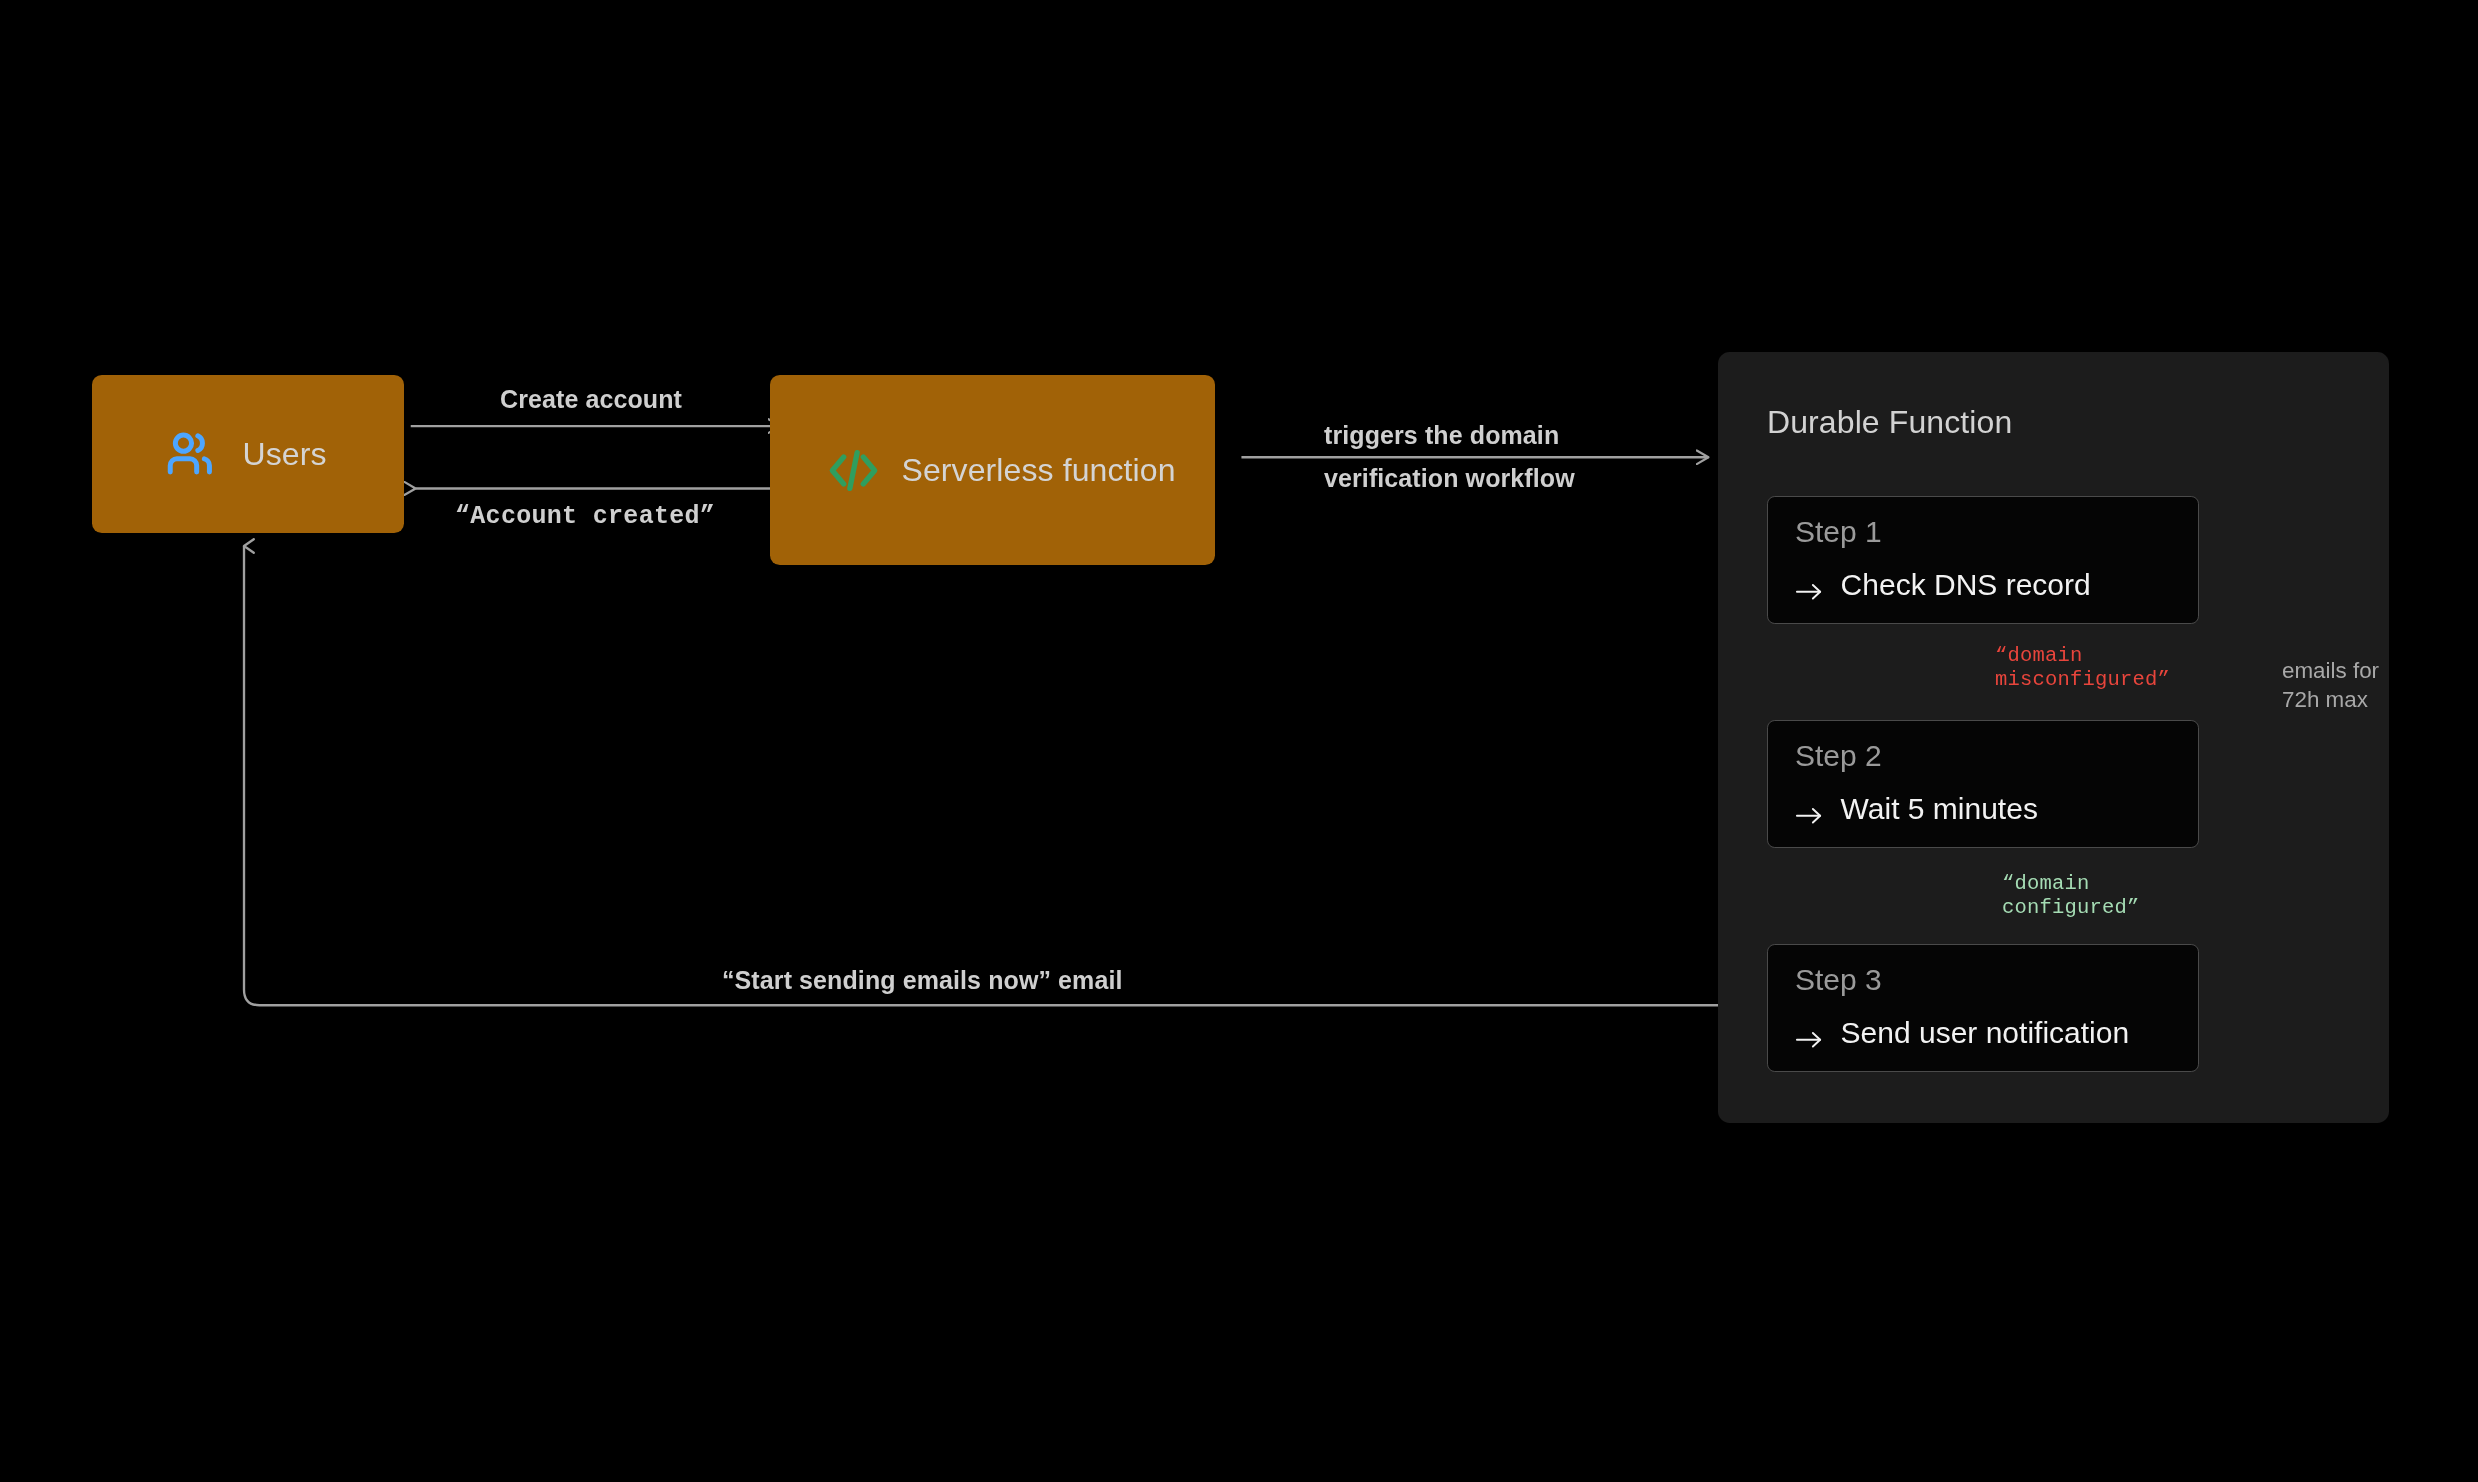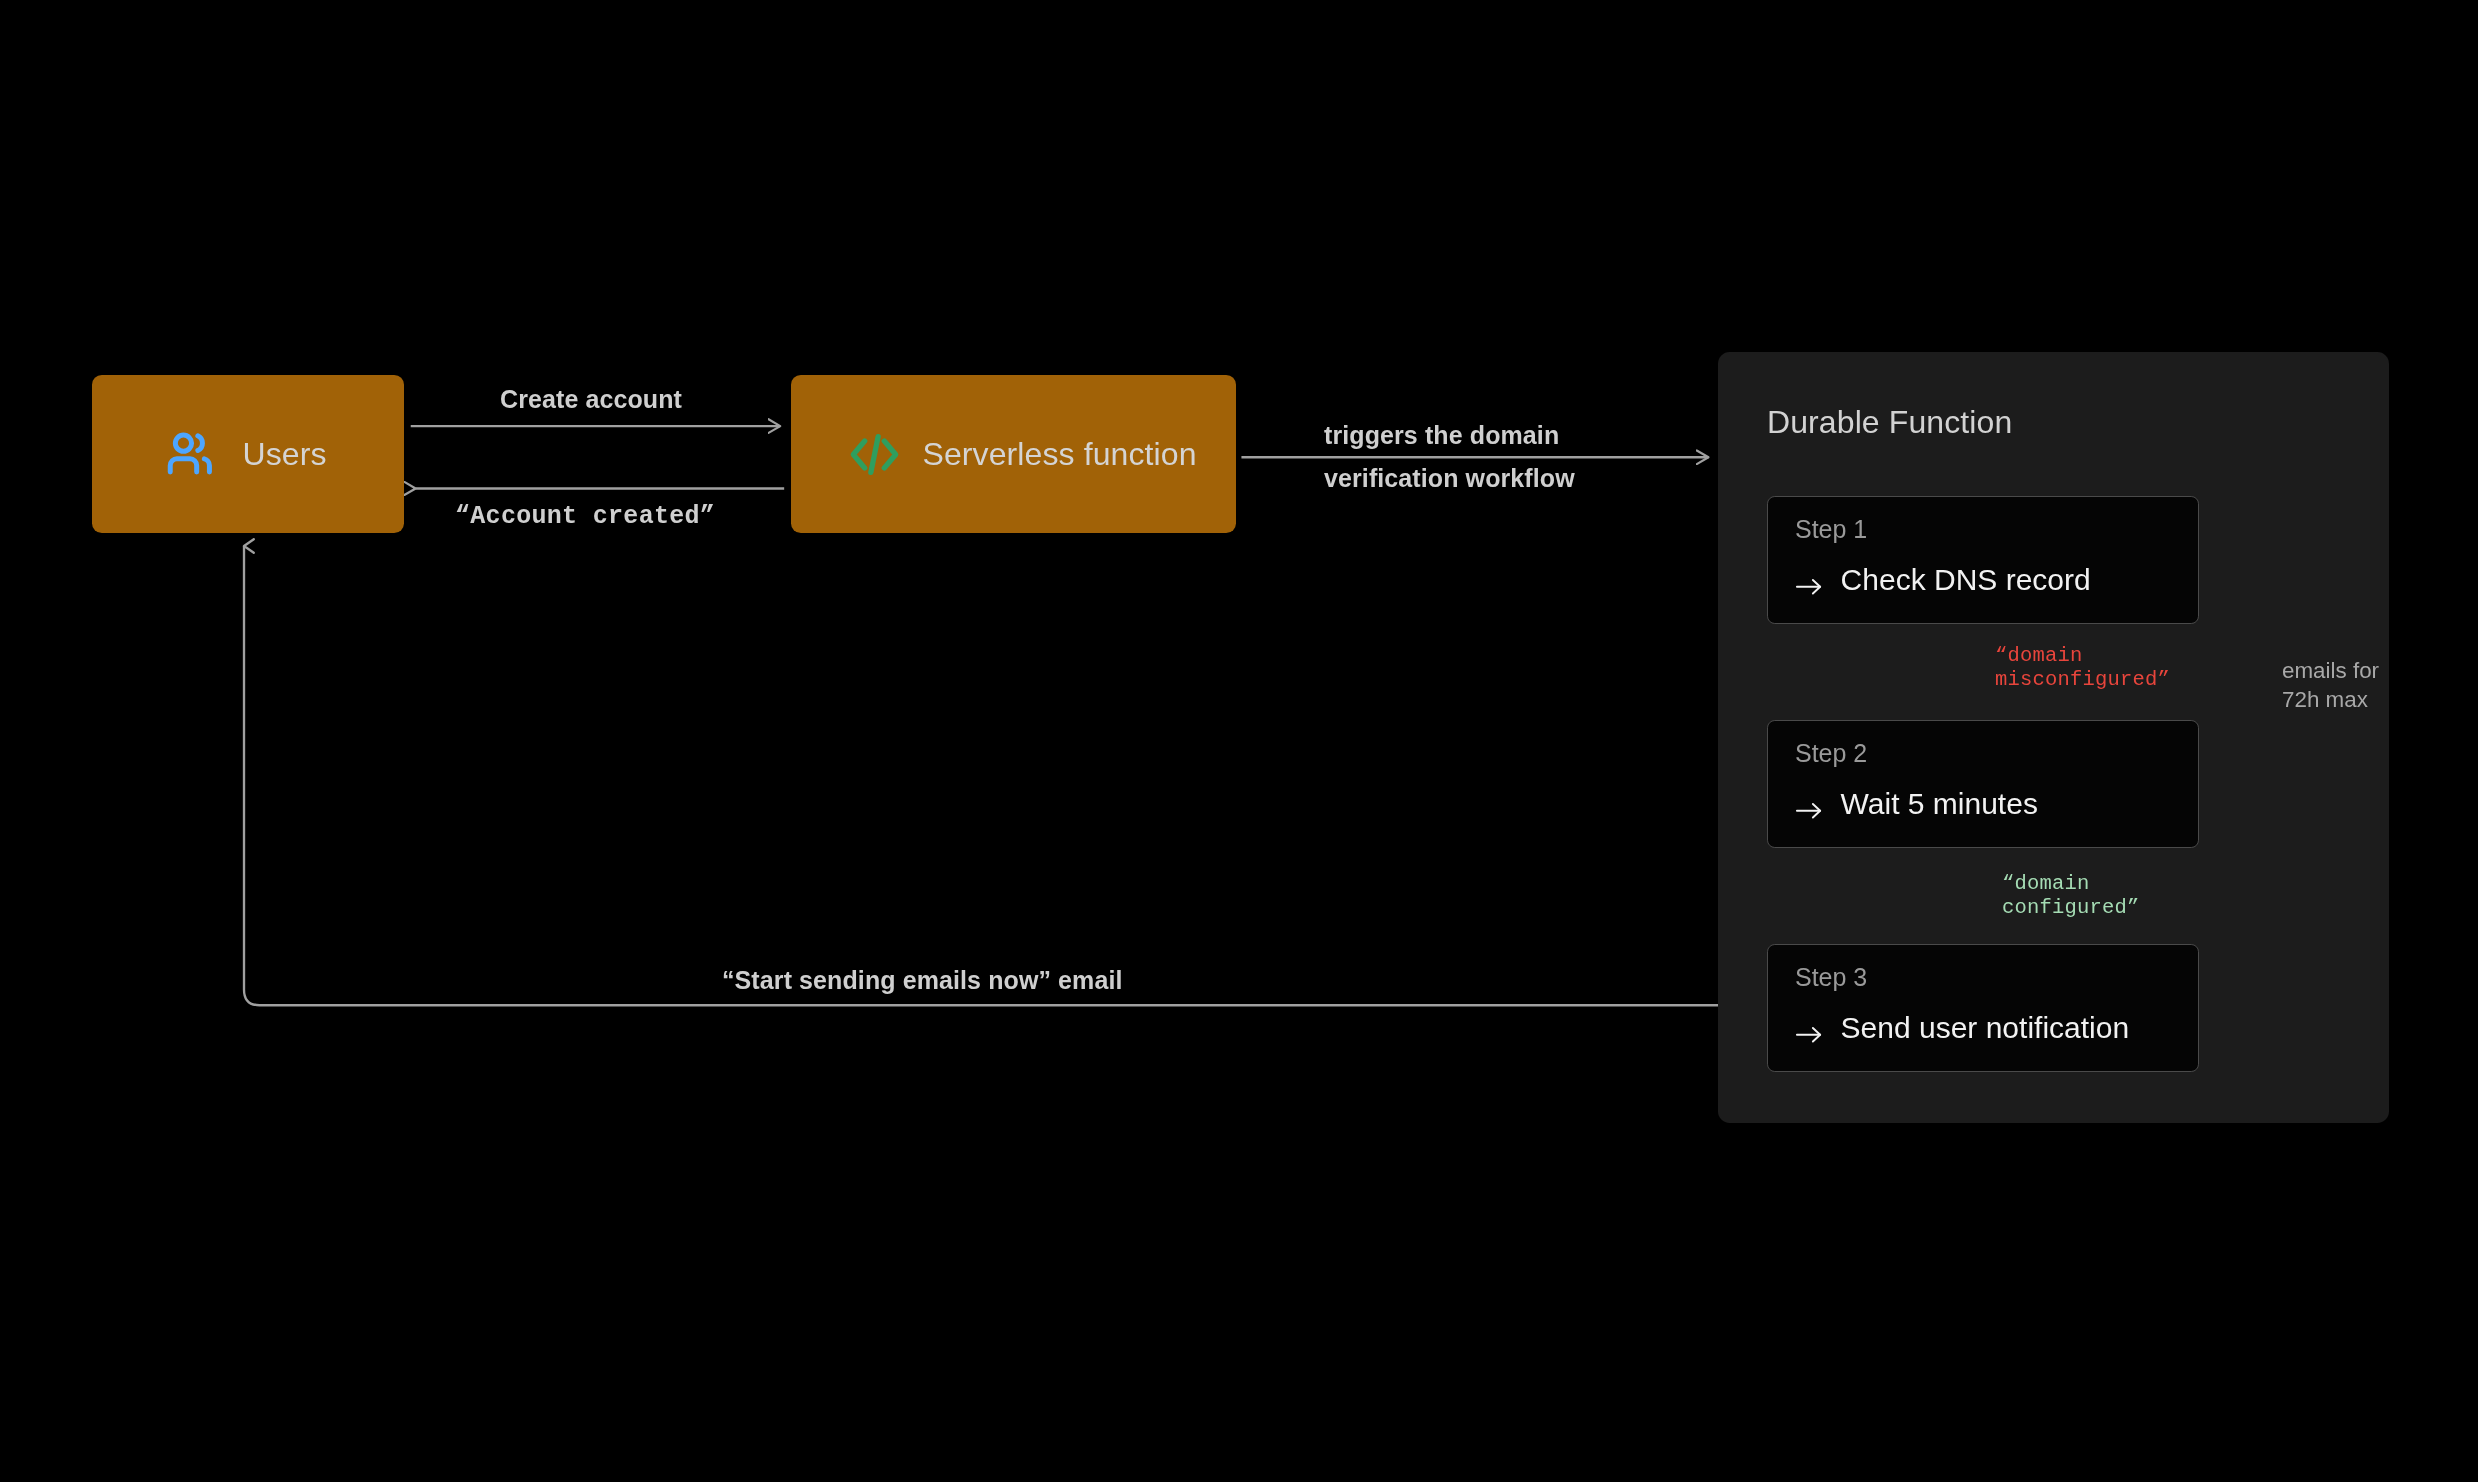--- a/index.html
+++ b/index.html
@@ -36,24 +36,24 @@
   #users-node {
     left: 92px;
     top: 375px;
     width: 312px;
     height: 158px;
     padding-left: 72px;
     gap: 21.5px;
   }
 
   #serverless-node {
-    left: 791px;
+    left: 770px;
     top: 375px;
     width: 445px;
-    height: 158px;
+    height: 190px;
     padding-left: 57px;
     gap: 21.5px;
   }
 
   .node-label {
     color: #d4d4d4;
     font-size: 32px;
     font-weight: 400;
     letter-spacing: 0.1px;
     white-space: nowrap;
@@ -100,21 +100,21 @@
     box-sizing: border-box;
     padding: 19.5px 0 0 27px;
   }
 
   #step-1 { top: 144px; }
   #step-2 { top: 368px; }
   #step-3 { top: 592px; }
 
   .step-kicker {
     color: #9a9a9a;
-    font-size: 25px;
+    font-size: 30px;
     font-weight: 400;
     line-height: 1;
     white-space: nowrap;
   }
 
   .step-body {
     margin-top: 21.5px;
     display: flex;
     align-items: flex-end;
     gap: 16.6px;

